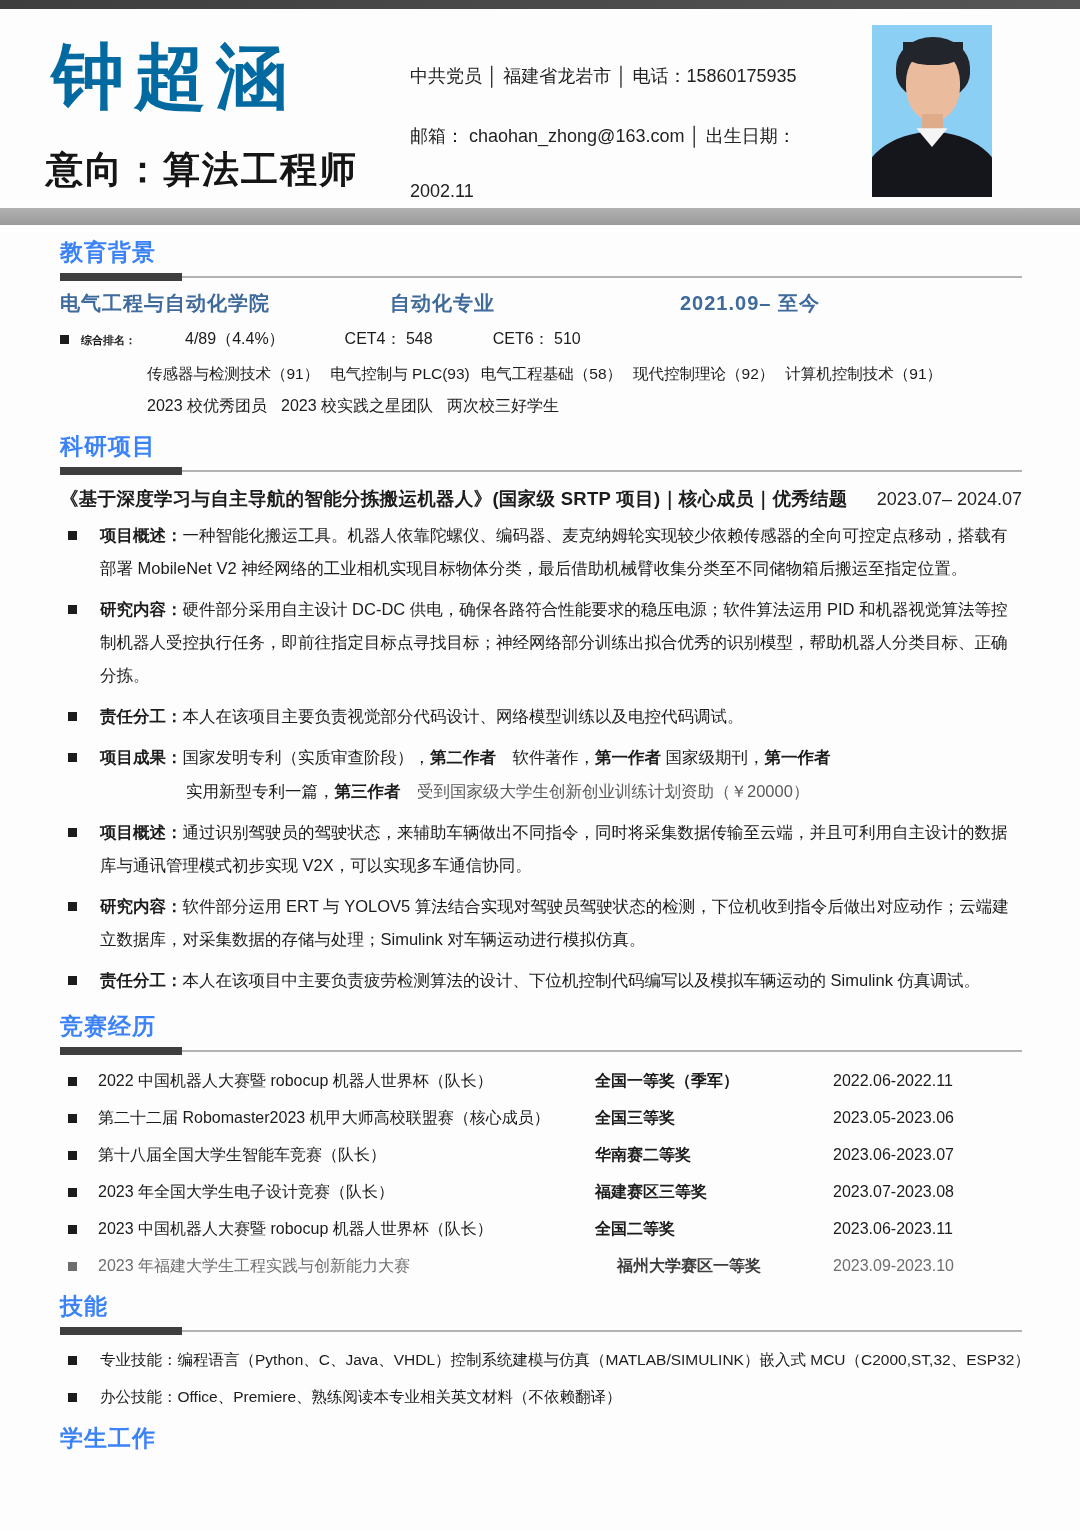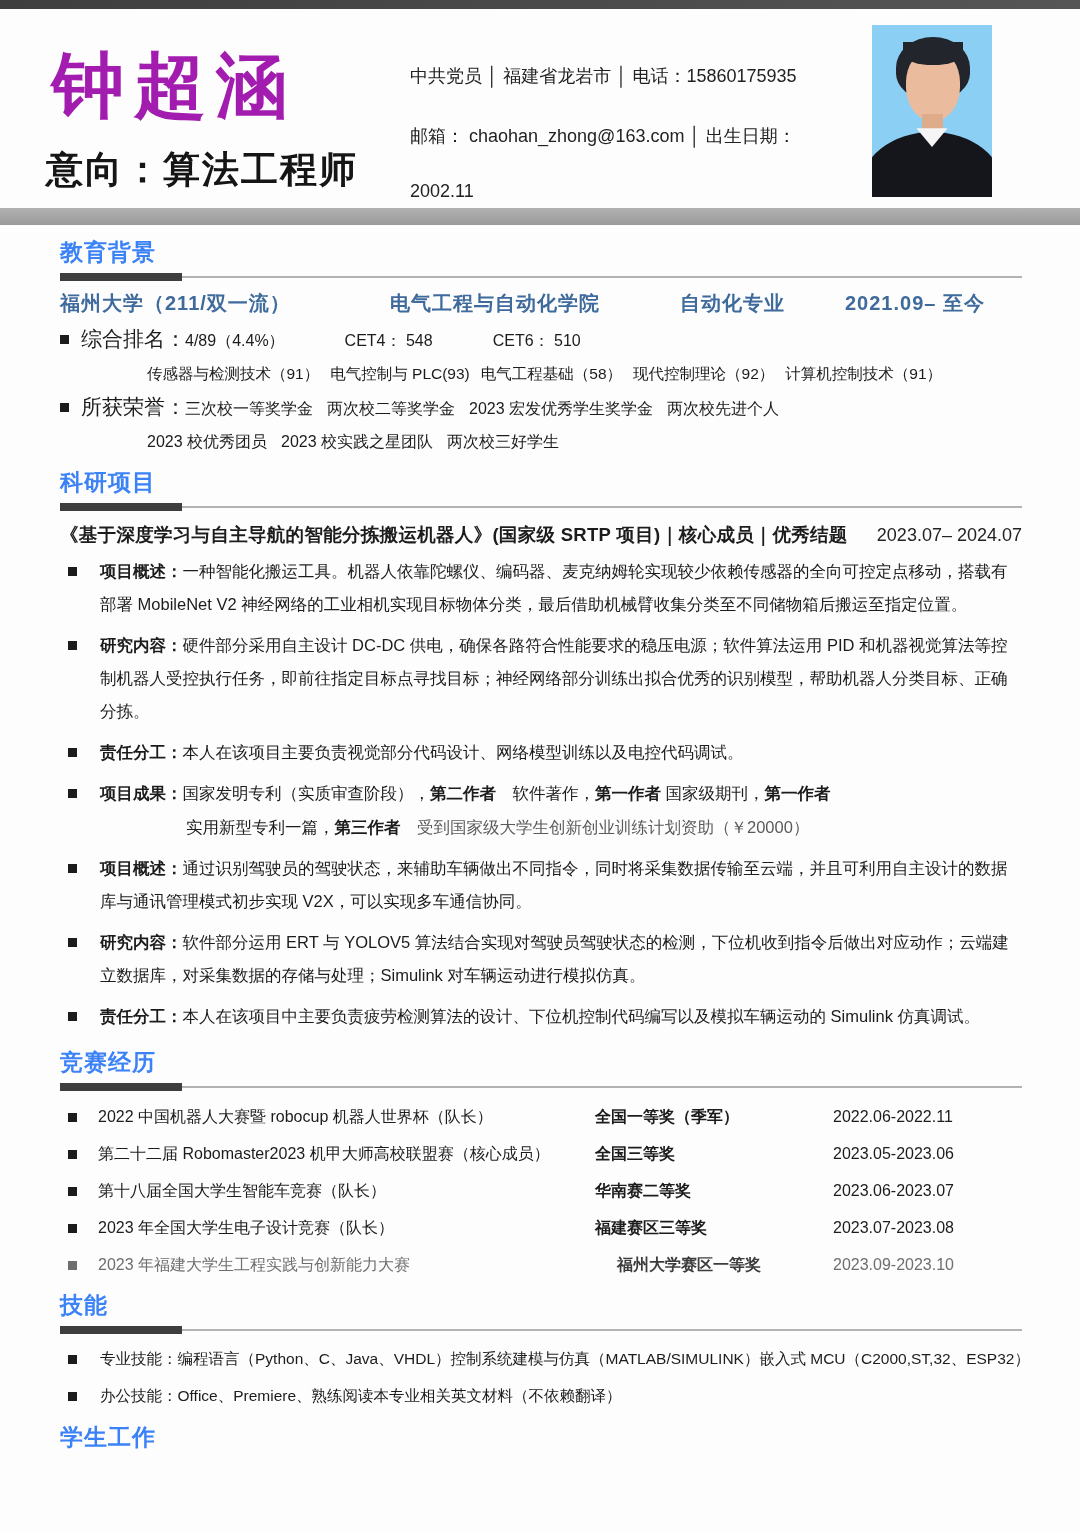--- a/index.html
+++ b/index.html
@@ -11,21 +11,21 @@
   .page{
     position:relative;
     width:1080px;height:1531px;
     margin:0 auto;
     background:#fdfdfd;
     overflow:hidden;
   }
   .top-strip{position:absolute;left:0;top:0;width:100%;height:9px;background:linear-gradient(90deg,#3e3e3e,#565656);}
   
   .header{position:absolute;left:0;top:9px;width:100%;height:199px;background:#fdfdfd;}
-  .name{position:absolute;left:52px;top:29px;font-size:72px;font-weight:800;letter-spacing:10px;color:#a21caf;}
+  .name{position:absolute;left:52px;top:20px;font-size:72px;font-weight:800;letter-spacing:10px;color:#0369a1;}
   .intention{position:absolute;left:46px;top:136px;font-size:37px;font-weight:800;letter-spacing:2px;color:#151515;}
   .contact{position:absolute;left:410px;top:0;width:450px;font-size:18px;color:#222;}
   .contact .c-line{position:absolute;left:0;white-space:nowrap;}
   .c1{top:55px;} .c2{top:115px;} .c3{top:172px;}
   
   .photo{position:absolute;left:872px;top:16px;width:120px;height:172px;background:#8bd0f4;overflow:hidden;}
   .ph-hair{position:absolute;left:20%;top:7%;width:62%;height:36%;background:#23252c;border-radius:50% 50% 42% 42%;}
   .ph-face{position:absolute;left:28%;top:15%;width:45%;height:41%;background:#eabb9c;border-radius:44% 44% 48% 48%;}
   .ph-fringe{position:absolute;left:26%;top:10%;width:50%;height:13%;background:#23252c;border-radius:0 0 55% 55%;}
   .ph-neck{position:absolute;left:42%;top:52%;width:17%;height:13%;background:#deab8b;}
@@ -37,21 +37,21 @@
   .section-title{font-size:23px;font-weight:800;color:#3b82f6;letter-spacing:1px;}
   .sec-rule{position:relative;height:8px;margin-top:5px;}
   .sec-rule::after{content:"";position:absolute;left:0;right:0;top:3px;height:2px;background:#b3b3b3;}
   .sec-rule::before{content:"";position:absolute;left:0;top:0;width:122px;height:8px;background:#3e3e3e;z-index:1;}
   
   .edu{margin-top:12px;}
   .school-line{display:grid;grid-template-columns:330px 290px 165px auto;margin-top:9px;
     color:#3f6a9c;font-weight:800;font-size:20px;letter-spacing:1px;white-space:nowrap;}
   .edu-row{display:flex;align-items:baseline;margin-top:9px;line-height:25px;white-space:nowrap;}
   .bullet{width:9px;height:9px;background:#1c1c1c;margin-right:12px;flex:0 0 9px;align-self:center;}
-  .edu-label{width:104px;flex:0 0 104px;font-size:21px;}
+  .edu-label{width:104px;flex:0 0 104px;font-size:11px;font-weight:bold;}
   .edu-items{display:flex;gap:14px;font-size:16px;overflow:hidden;}
   .edu-items.wide{gap:60px;justify-content:space-between;}
   .edu-items.tight{gap:11px;font-size:15.5px;}
   .edu-cont{margin-left:87px;margin-top:11px;}
   
   .proj-title{display:flex;justify-content:space-between;align-items:baseline;margin-top:11px;white-space:nowrap;}
   .proj-name{font-size:18.5px;font-weight:800;letter-spacing:.3px;}
   .proj-period{font-size:18px;color:#232323;padding-left:8px;}
   .b-row{position:relative;padding-left:40px;margin-top:8px;font-size:16.5px;line-height:33px;}
   .b-row::before{content:"";position:absolute;left:8px;top:12px;width:9px;height:9px;background:#1c1c1c;}
@@ -95,51 +95,40 @@
     </div>
   </div>
   <div class="divider-band"></div>
 
   <div class="body">
 
     <div class="edu">
       <div class="section-title">教育背景</div>
       <div class="sec-rule"></div>
       <div class="school-line">
-        <span>福州大学（211/双一流）</span>
         <span>电气工程与自动化学院</span>
         <span>自动化专业</span>
         <span>2021.09– 至今</span>
       </div>
       <div class="edu-row">
         <span class="bullet"></span>
         <span class="edu-label">综合排名：</span>
         <span class="edu-items wide">
           <span>4/89（4.4%）</span>
           <span>CET4： 548</span>
           <span>CET6： 510</span>
         </span>
       </div>
       <div class="edu-cont edu-items tight">
         <span>传感器与检测技术（91）</span>
         <span>电气控制与 PLC(93)</span>
         <span>电气工程基础（58）</span>
         <span>现代控制理论（92）</span>
         <span>计算机控制技术（91）</span>
       </div>
-      <div class="edu-row">
-        <span class="bullet"></span>
-        <span class="edu-label">所获荣誉：</span>
-        <span class="edu-items">
-          <span>三次校一等奖学金</span>
-          <span>两次校二等奖学金</span>
-          <span>2023 宏发优秀学生奖学金</span>
-          <span>两次校先进个人</span>
-        </span>
-      </div>
       <div class="edu-cont edu-items">
         <span>2023 校优秀团员</span>
         <span>2023 校实践之星团队</span>
         <span>两次校三好学生</span>
       </div>
     </div>
 
     <div class="sec-gap">
       <div class="section-title">科研项目</div>
       <div class="sec-rule"></div>
@@ -191,20 +180,25 @@
       <div class="comp-row">
         <span>第十八届全国大学生智能车竞赛（队长）</span>
         <span class="comp-award">华南赛二等奖</span>
         <span>2023.06-2023.07</span>
       </div>
       <div class="comp-row">
         <span>2023 年全国大学生电子设计竞赛（队长）</span>
         <span class="comp-award">福建赛区三等奖</span>
         <span>2023.07-2023.08</span>
       </div>
+      <div class="comp-row">
+        <span>2023 中国机器人大赛暨 robocup 机器人世界杯（队长）</span>
+        <span class="comp-award">全国二等奖</span>
+        <span>2023.06-2023.11</span>
+      </div>
       <div class="comp-row dim">
         <span>2023 年福建大学生工程实践与创新能力大赛</span>
         <span class="comp-award">福州大学赛区一等奖</span>
         <span>2023.09-2023.10</span>
       </div>
     </div>
 
     <div class="sec-gap">
       <div class="section-title">技能</div>
       <div class="sec-rule"></div>

